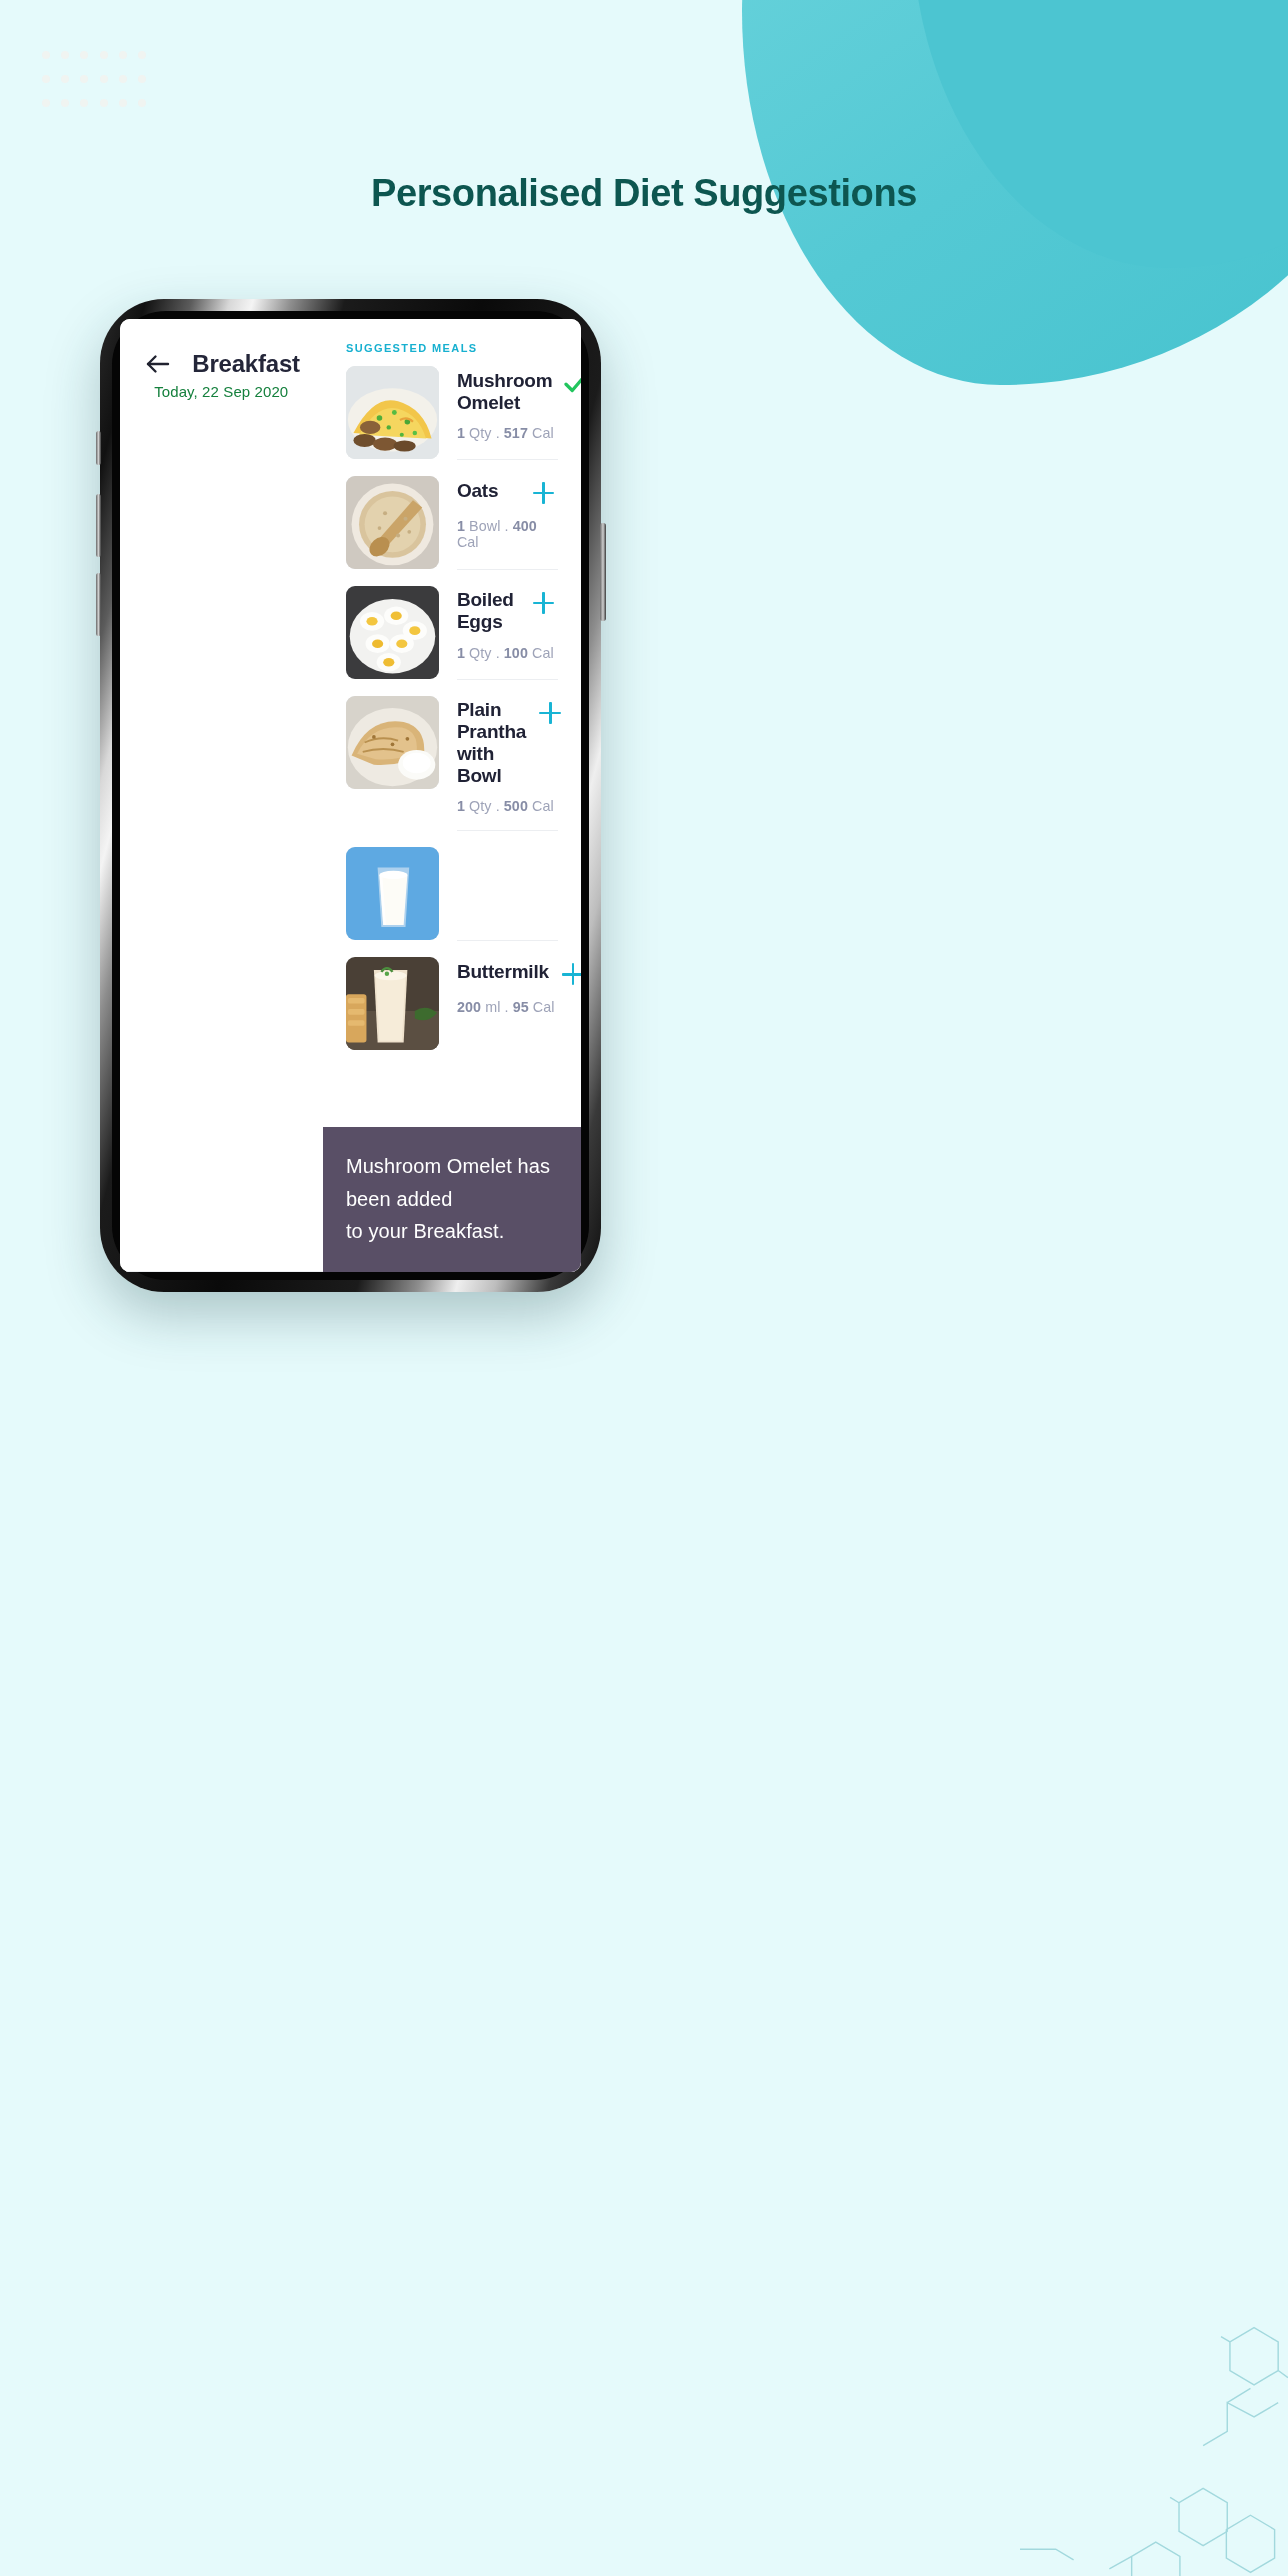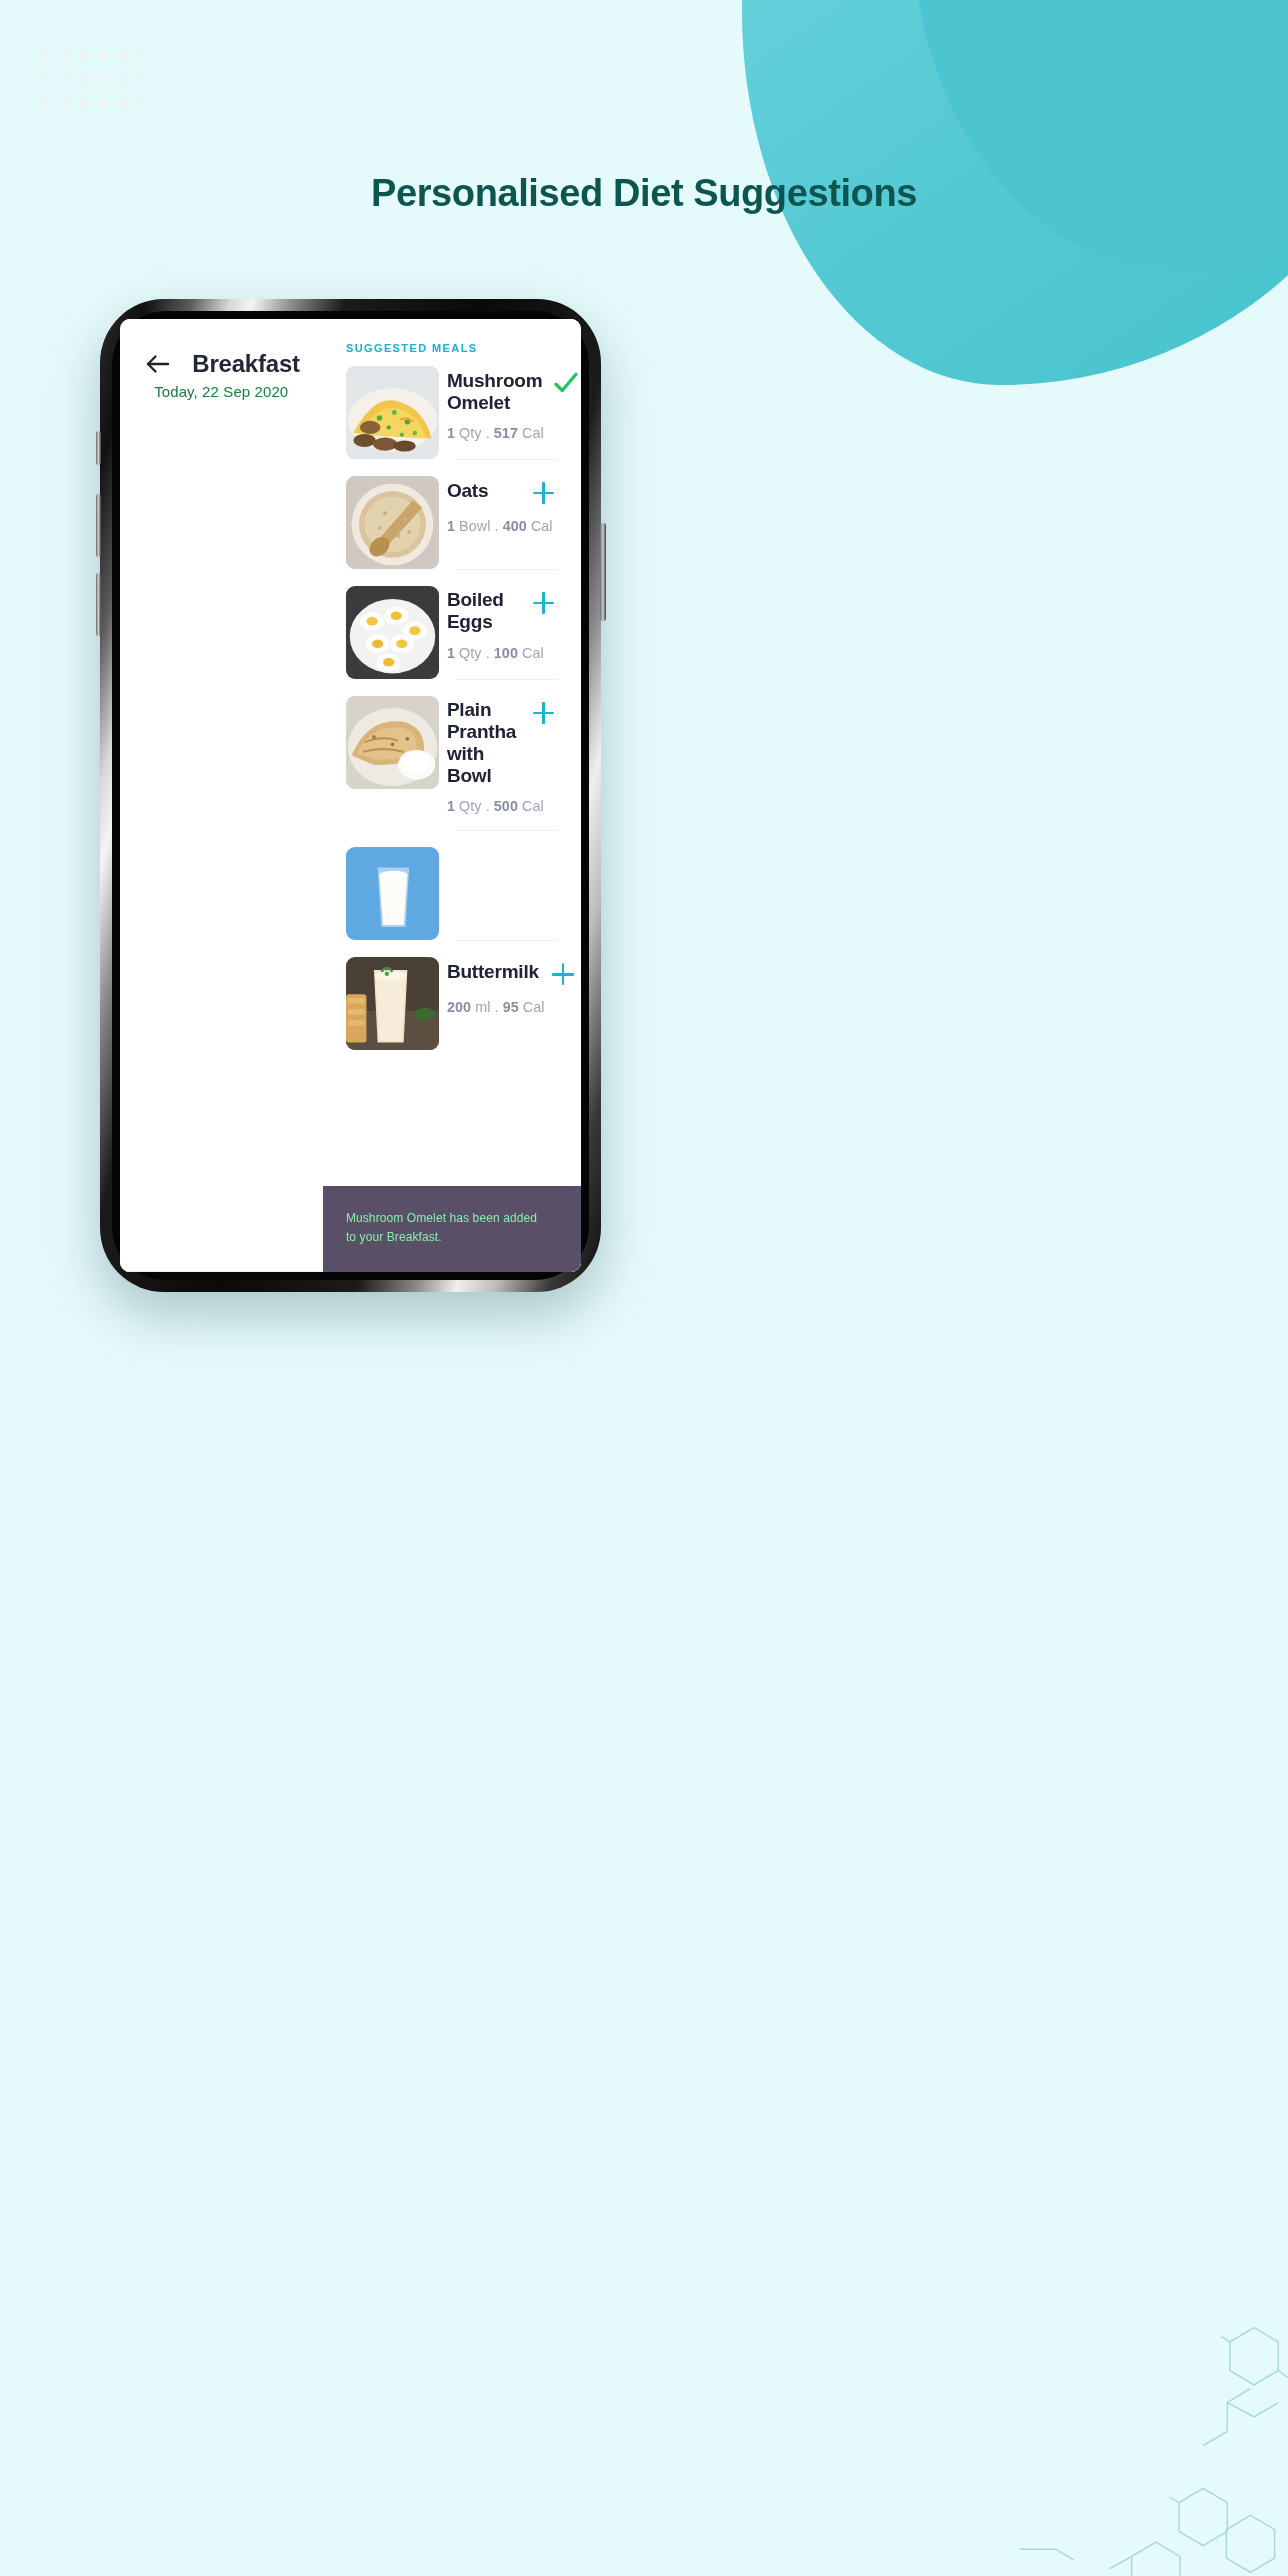--- a/index.html
+++ b/index.html
@@ -159,21 +159,21 @@
     flex: 0 0 auto;
     width: 93px; height: 93px;
     border-radius: 9px;
     overflow: hidden;
     background: #dfe2e6;
     position: relative;
   }
   .meal-thumb svg { display:block; width:100%; height:100%; }
   .meal-body {
     flex: 1 1 auto;
-    margin-left: 8px;
+    margin-left: 18px;
     padding-bottom: 16px;
     min-height: 93px;
     display: flex;
     flex-direction: column;
     justify-content: flex-start;
   }
   .meal-top {
     display: flex;
     align-items: flex-start;
     justify-content: space-between;
@@ -217,24 +217,24 @@
 
   
   .toast {
     position: absolute;
     left: 0; right: 0; bottom: 0;
     background: #594f66;
     padding: 23px 23px 25px 23px;
     color: #fff;
   }
   .toast p {
-    font-size: 12px;
+    font-size: 20px;
     line-height: 1.62;
     letter-spacing: 0.1px;
-    color: #86efac;
+    color: #ffffff;
   }
 
   
   .footer {
     flex: 0 0 auto;
     background: #fff;
     padding: 16px 19.7px 23px 19.7px;
     display: flex;
     gap: 14.3px;
   }

